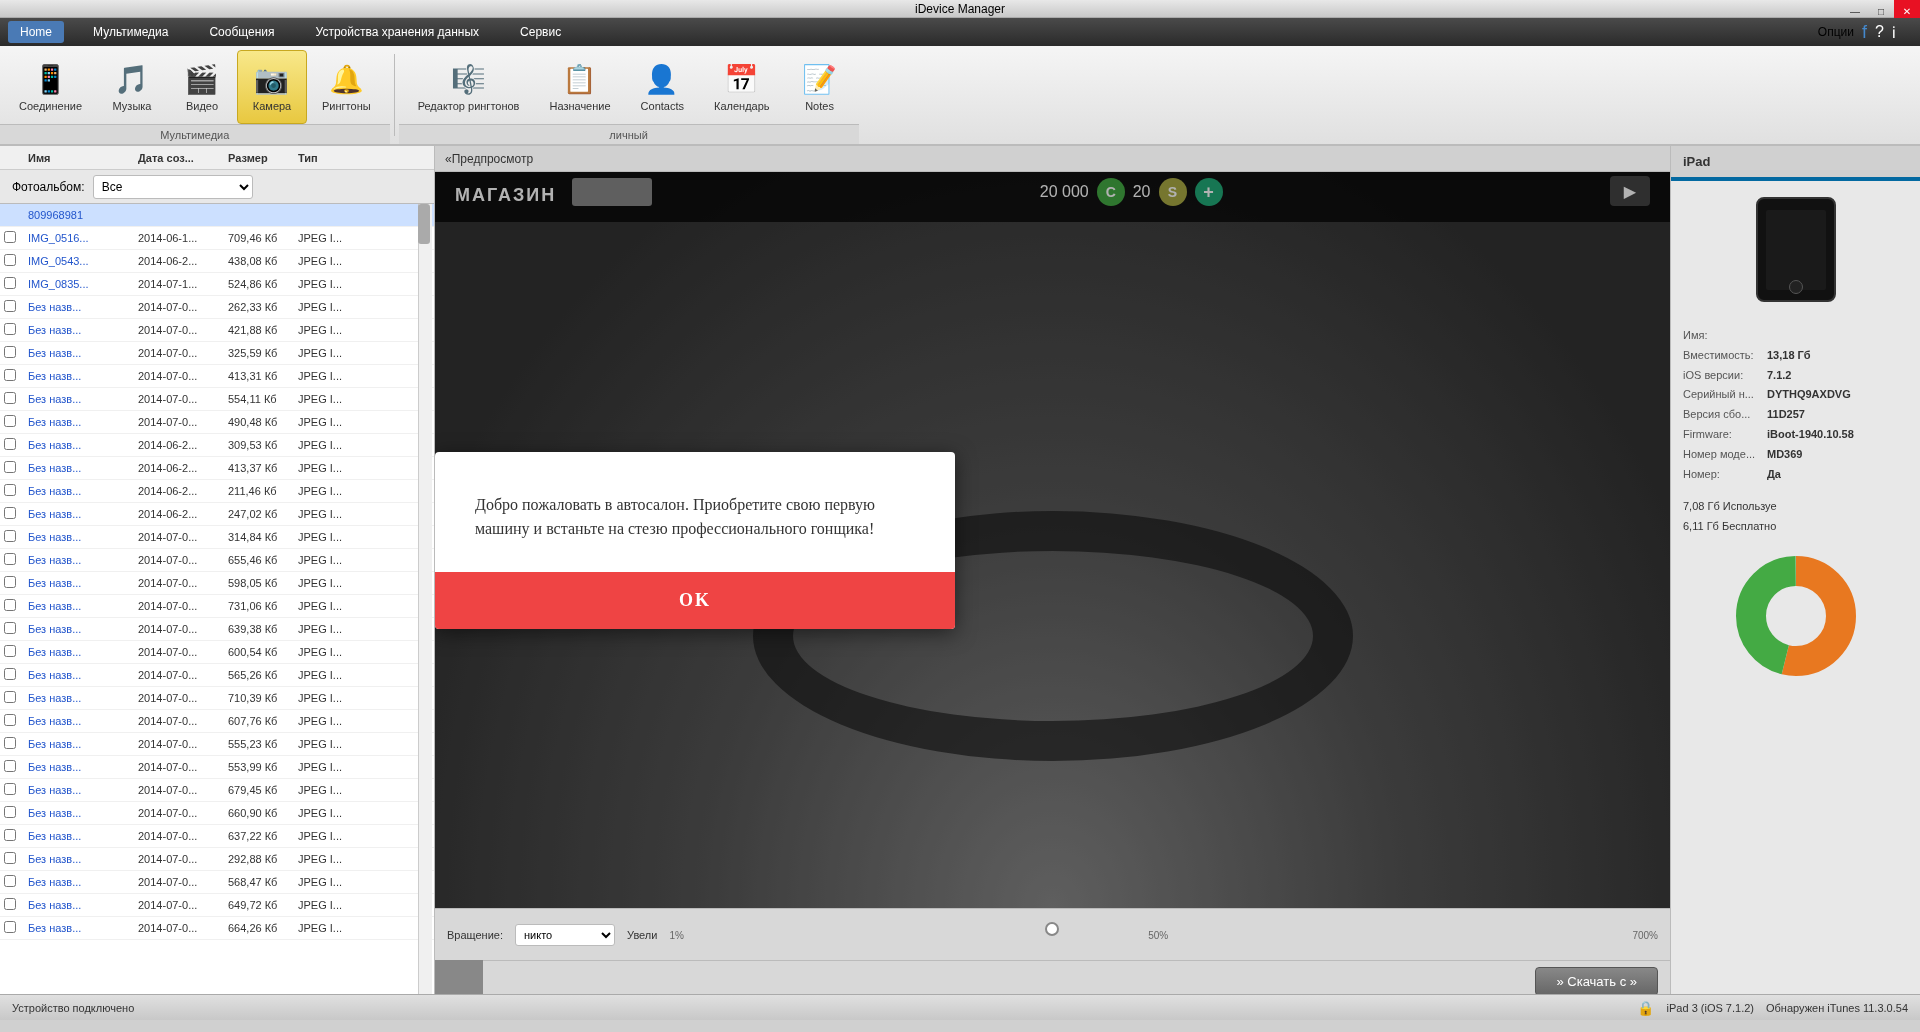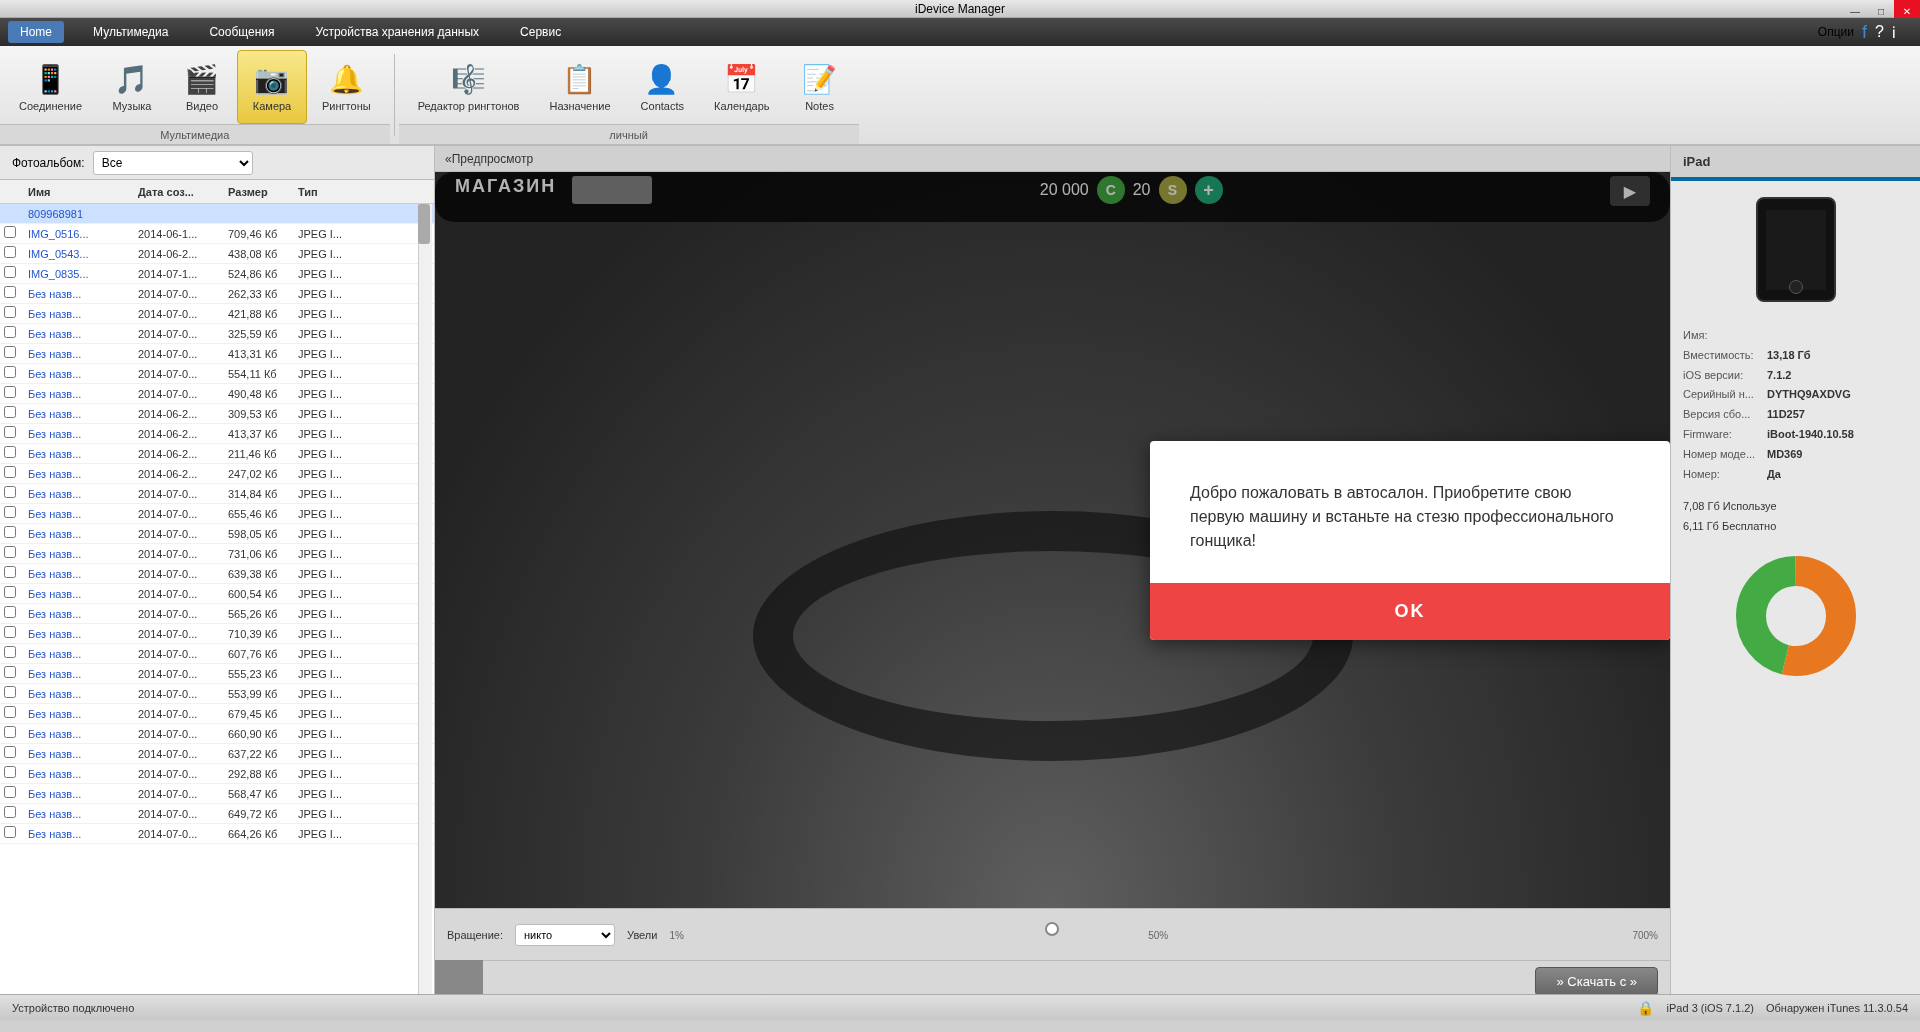--- a/index.html
+++ b/index.html
@@ -186,21 +186,21 @@
 
     #file-list-container {
       flex: 1;
       overflow-y: auto;
       position: relative;
     }
     .file-row {
       display: flex;
       align-items: center;
       height: 20px;
-      padding: 4px 4px;
+      padding: 11px 4px;
       border-bottom: 1px solid #f0f0f0;
       cursor: pointer;
     }
     .file-row .cell-check { width: 20px; }
     .file-row .cell-name { width: 110px; font-size: 11px; color: #2255cc; overflow: hidden; text-overflow: ellipsis; white-space: nowrap; padding: 0 4px; }
     .file-row .cell-date { width: 90px; font-size: 11px; color: #333; padding: 0 4px; }
     .file-row .cell-size { width: 70px; font-size: 11px; color: #333; padding: 0 4px; }
     .file-row .cell-type { width: 60px; font-size: 11px; color: #333; padding: 0 4px; overflow: hidden; text-overflow: ellipsis; white-space: nowrap; }
     .file-row.selected { background: #cce0ff; }
     .scroll-indicator {
@@ -253,24 +253,23 @@
       position: absolute;
     }
     .game-topbar {
       position: absolute;
       top: 0;
       left: 0;
       right: 0;
       height: 50px;
       background: rgba(0,0,0,0.7);
       display: flex;
-      align-items: flex-start;
-      padding: 4px 20px;
+      align-items: flex-end;
+      padding: 16px 20px;
       gap: 16px;
-      border-radius: 19px;
     }
     .game-shop-btn {
       color: white;
       font-weight: bold;
       font-size: 18px;
       letter-spacing: 2px;
     }
     .game-currency {
       display: flex;
       align-items: center;
@@ -295,21 +294,22 @@
       color: white; font-weight: bold; font-size: 18px;
     }
 
     
     #dialog-overlay {
       position: absolute;
       top: 0; left: 0; right: 0; bottom: 0;
       background: rgba(0,0,0,0.3);
       display: flex;
       align-items: center;
-      justify-content: flex-end;
+      justify-content: flex-start;
+      font-family: Liberation Serif, serif;
     }
     #dialog {
       width: 520px;
       background: white;
       border-radius: 4px;
       overflow: hidden;
       box-shadow: 0 4px 20px rgba(0,0,0,0.5);
     }
     #dialog-body {
       padding: 40px 40px 30px;
@@ -560,34 +560,34 @@
         <span class="btn-label">Notes</span>
       </div>
     </div>
     <div class="toolbar-section-label">личный</div>
   </div>
 </div>
 
 <div id="content">
 
   <div id="left-panel">
+    <div id="file-list-header">
+      <span class="col-check"></span>
+      <span class="col-name">Имя</span>
+      <span class="col-date">Дата соз...</span>
+      <span class="col-size">Размер</span>
+      <span class="col-type">Тип</span>
+    </div>
     <div id="album-bar">
       <span>Фотоальбом:</span>
       <select id="album-select">
         <option>Все</option>
         <option>Camera Roll</option>
         <option>Photo Library</option>
       </select>
-    </div>
-    <div id="file-list-header">
-      <span class="col-check"></span>
-      <span class="col-name">Имя</span>
-      <span class="col-date">Дата соз...</span>
-      <span class="col-size">Размер</span>
-      <span class="col-type">Тип</span>
     </div>
     <div id="file-list-container">
 
       <div class="file-row selected">
         <span class="cell-check"></span>
         <span class="cell-name">809968981</span>
         <span class="cell-date"></span>
         <span class="cell-size"></span>
         <span class="cell-type"></span>
       </div>

